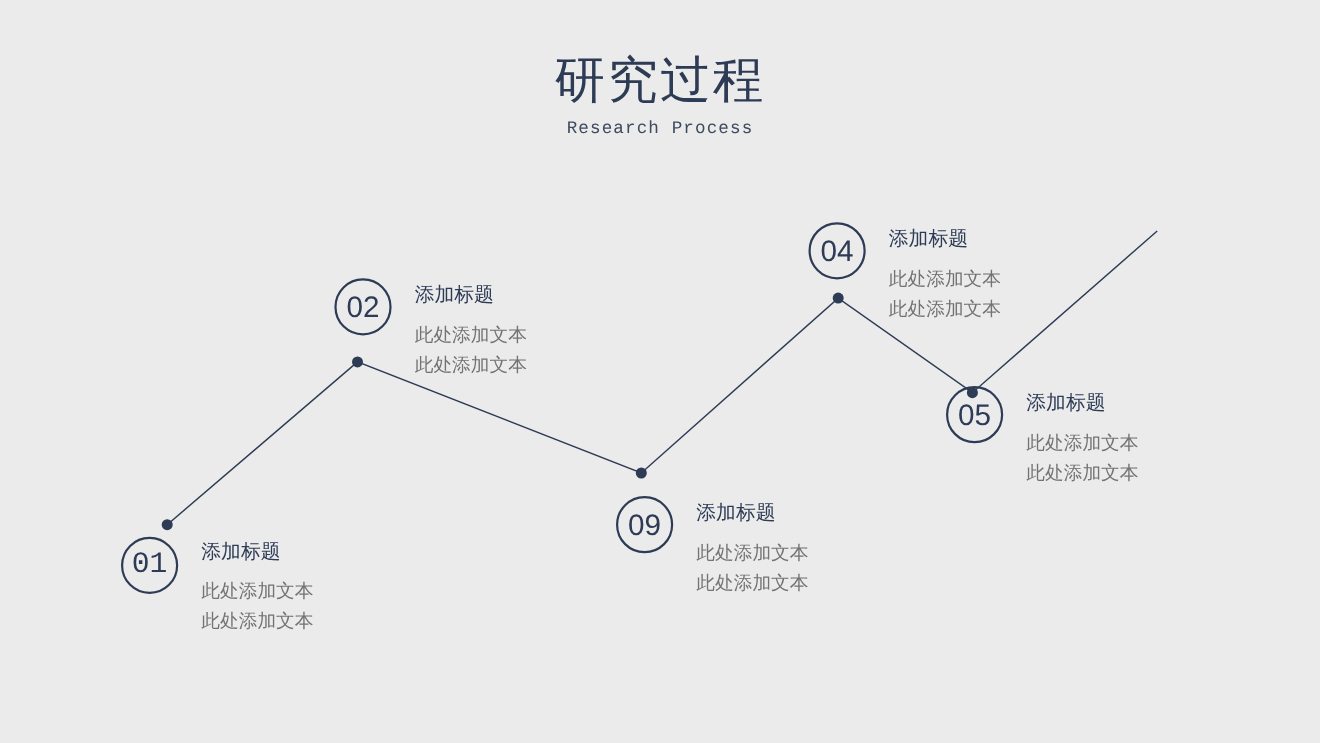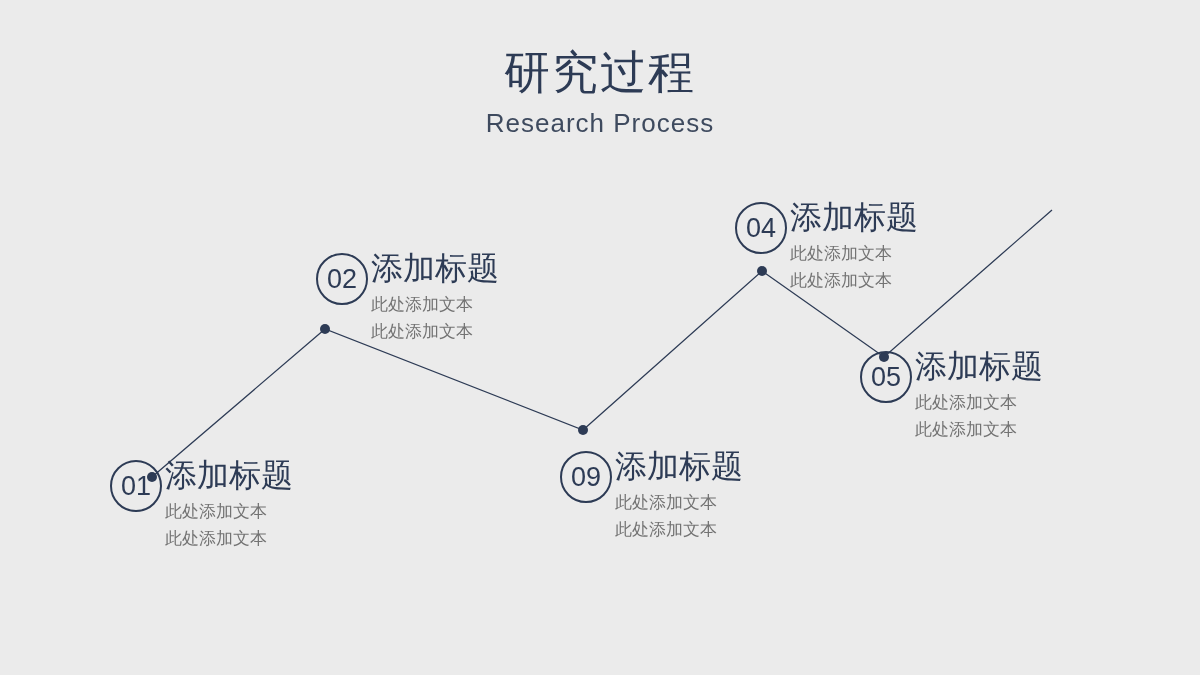--- a/index.html
+++ b/index.html
@@ -19,47 +19,48 @@
     position: relative;
     width: 1200px;
     height: 675px;
   }
   .slide-header {
     position: absolute;
     top: 42px;
     left: 0;
     width: 100%;
     text-align: center;
+    font-family: Liberation Mono, monospace;
   }
   .slide-title {
     margin: 0;
     font-size: 46px;
     font-weight: 500;
     letter-spacing: 2px;
     color: #2d3b55;
   }
   .slide-subtitle {
     margin-top: 4px;
-    font-size: 26px;
+    font-size: 16px;
     letter-spacing: 1px;
     color: #3e4a5e;
   }
   .line-layer {
     position: absolute;
     left: 0;
     top: 0;
     width: 1200px;
     height: 675px;
     pointer-events: none;
   }
   .step {
     position: absolute;
     display: flex;
     align-items: flex-start;
-    gap: 3px;
+    gap: 21px;
   }
   .num-circle {
     width: 52px;
     height: 52px;
     border: 2px solid #2d3b55;
     border-radius: 50%;
     display: flex;
     align-items: center;
     justify-content: center;
     font-size: 27px;
@@ -67,34 +68,34 @@
     color: #2d3b55;
     flex: 0 0 auto;
     box-sizing: border-box;
     background: transparent;
   }
   .step-text {
     display: flex;
     flex-direction: column;
   }
   .step-title {
-    font-size: 32px;
+    font-size: 18px;
     font-weight: 500;
     line-height: 30px;
     margin-bottom: 8px;
     color: #2d3b55;
   }
   .step-line {
     font-size: 17px;
     line-height: 27px;
     color: #737373;
   }
   
-  .step-1 { left: 110px; top: 460px; }
-  .step-2 { left: 316px; top: 253px; justify-content: space-between; }
+  .step-1 { left: 110px; top: 488px; font-family: Liberation Mono, monospace; }
+  .step-2 { left: 304px; top: 253px; justify-content: space-between; }
   .step-3 { left: 560px; top: 451px; }
   .step-4 { left: 735px; top: 202px; }
   .step-5 { left: 860px; top: 351px; }
 </style>
 </head>
 <body>
 
 <div class="slide">
 
   <div class="slide-header">

